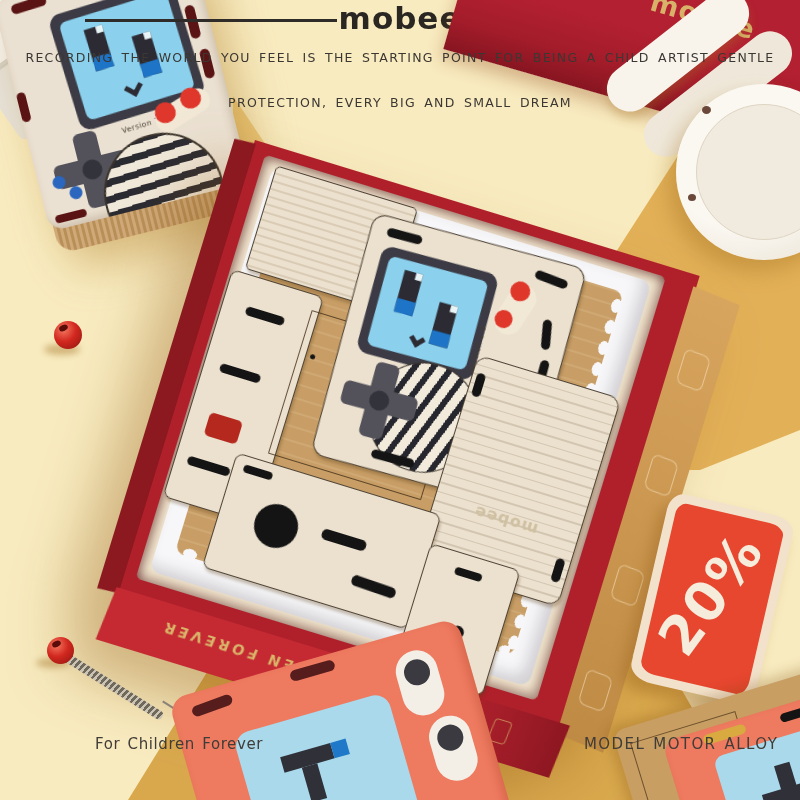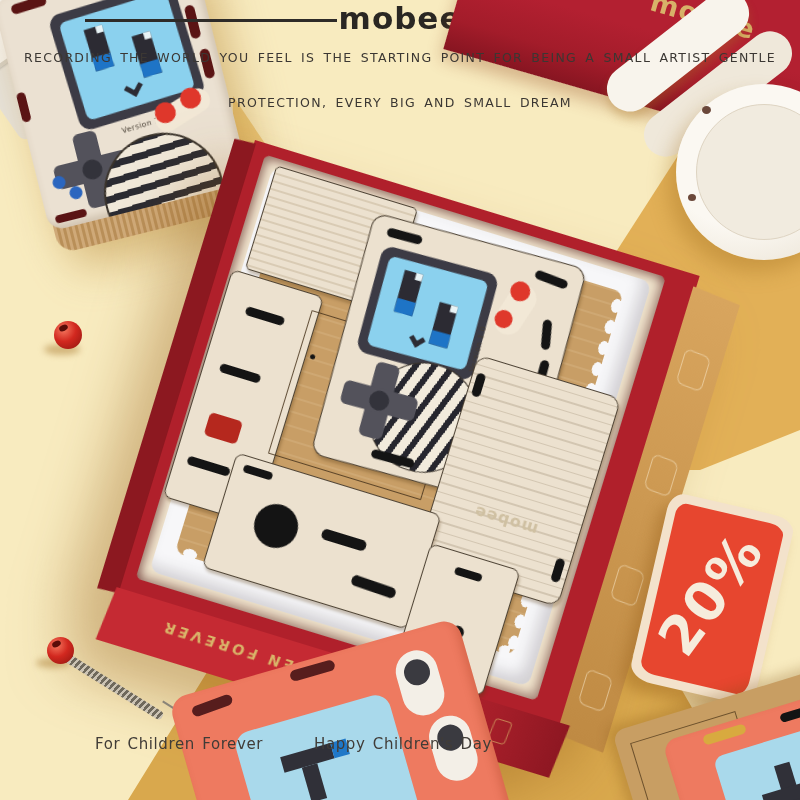--- a/index.html
+++ b/index.html
@@ -180,21 +180,21 @@
   <div class="abs tr-box"></div>
   <div class="abs tr-logo">mobee</div>
   <div class="abs hp-band1"></div>
   <div class="abs hp-band2"></div>
   <div class="abs hp-cup">
     <div class="hp-cup-inner"></div>
     <div class="hp-speck" style="left:26px;top:22px;width:9px;height:8px;"></div>
     <div class="hp-speck" style="left:12px;top:110px;width:8px;height:7px;"></div>
   </div>
 
-  <div class="abs tagline" style="top:50px;">RECORDING THE WORLD YOU FEEL IS THE STARTING POINT FOR BEING A SMALL ARTIST GENTLE</div>
+  <div class="abs tagline" style="top:50px;">RECORDING THE WORLD YOU FEEL IS THE STARTING POINT FOR BEING A CHILD ARTIST GENTLE</div>
   <div class="abs tagline" style="top:78px;margin-top:17px;">PROTECTION, EVERY BIG AND SMALL DREAM</div>
 
   <div class="abs bead-shadow" style="left:44px;top:344px;width:36px;height:11px;"></div>
   <div class="abs bead" style="left:54px;top:321px;width:28px;height:28px;">
     <div class="bead-hole" style="left:5px;top:4px;"></div>
   </div>
 
   <div class="abs box-wrap">
     <div class="box-open"></div>
     <div class="box-side-left"></div>
@@ -327,15 +327,15 @@
     <div class="cuthole" style="left:120px;top:8px;width:30px;height:9px;"></div>
 
     <div class="cscreen" style="left:44px;top:30px;width:180px;height:100px;border-radius:10px;">
       <div class="cpx" style="left:56px;top:26px;width:16px;height:42px;"></div>
       <div class="cpx" style="left:36px;top:50px;width:46px;height:14px;"></div>
 
     </div>
   </div>
 
   <div class="abs caption" style="left:95px;top:735px;">For Children Forever</div>
-  <div class="abs caption" style="left:303px;top:735px;width:200px;text-align:center;">Happy Children's Day</div>
+  <div class="abs caption" style="left:584px;top:735px;letter-spacing:1.4px;">MODEL MOTOR ALLOY</div>
 
 </div>
 
 </body></html>

